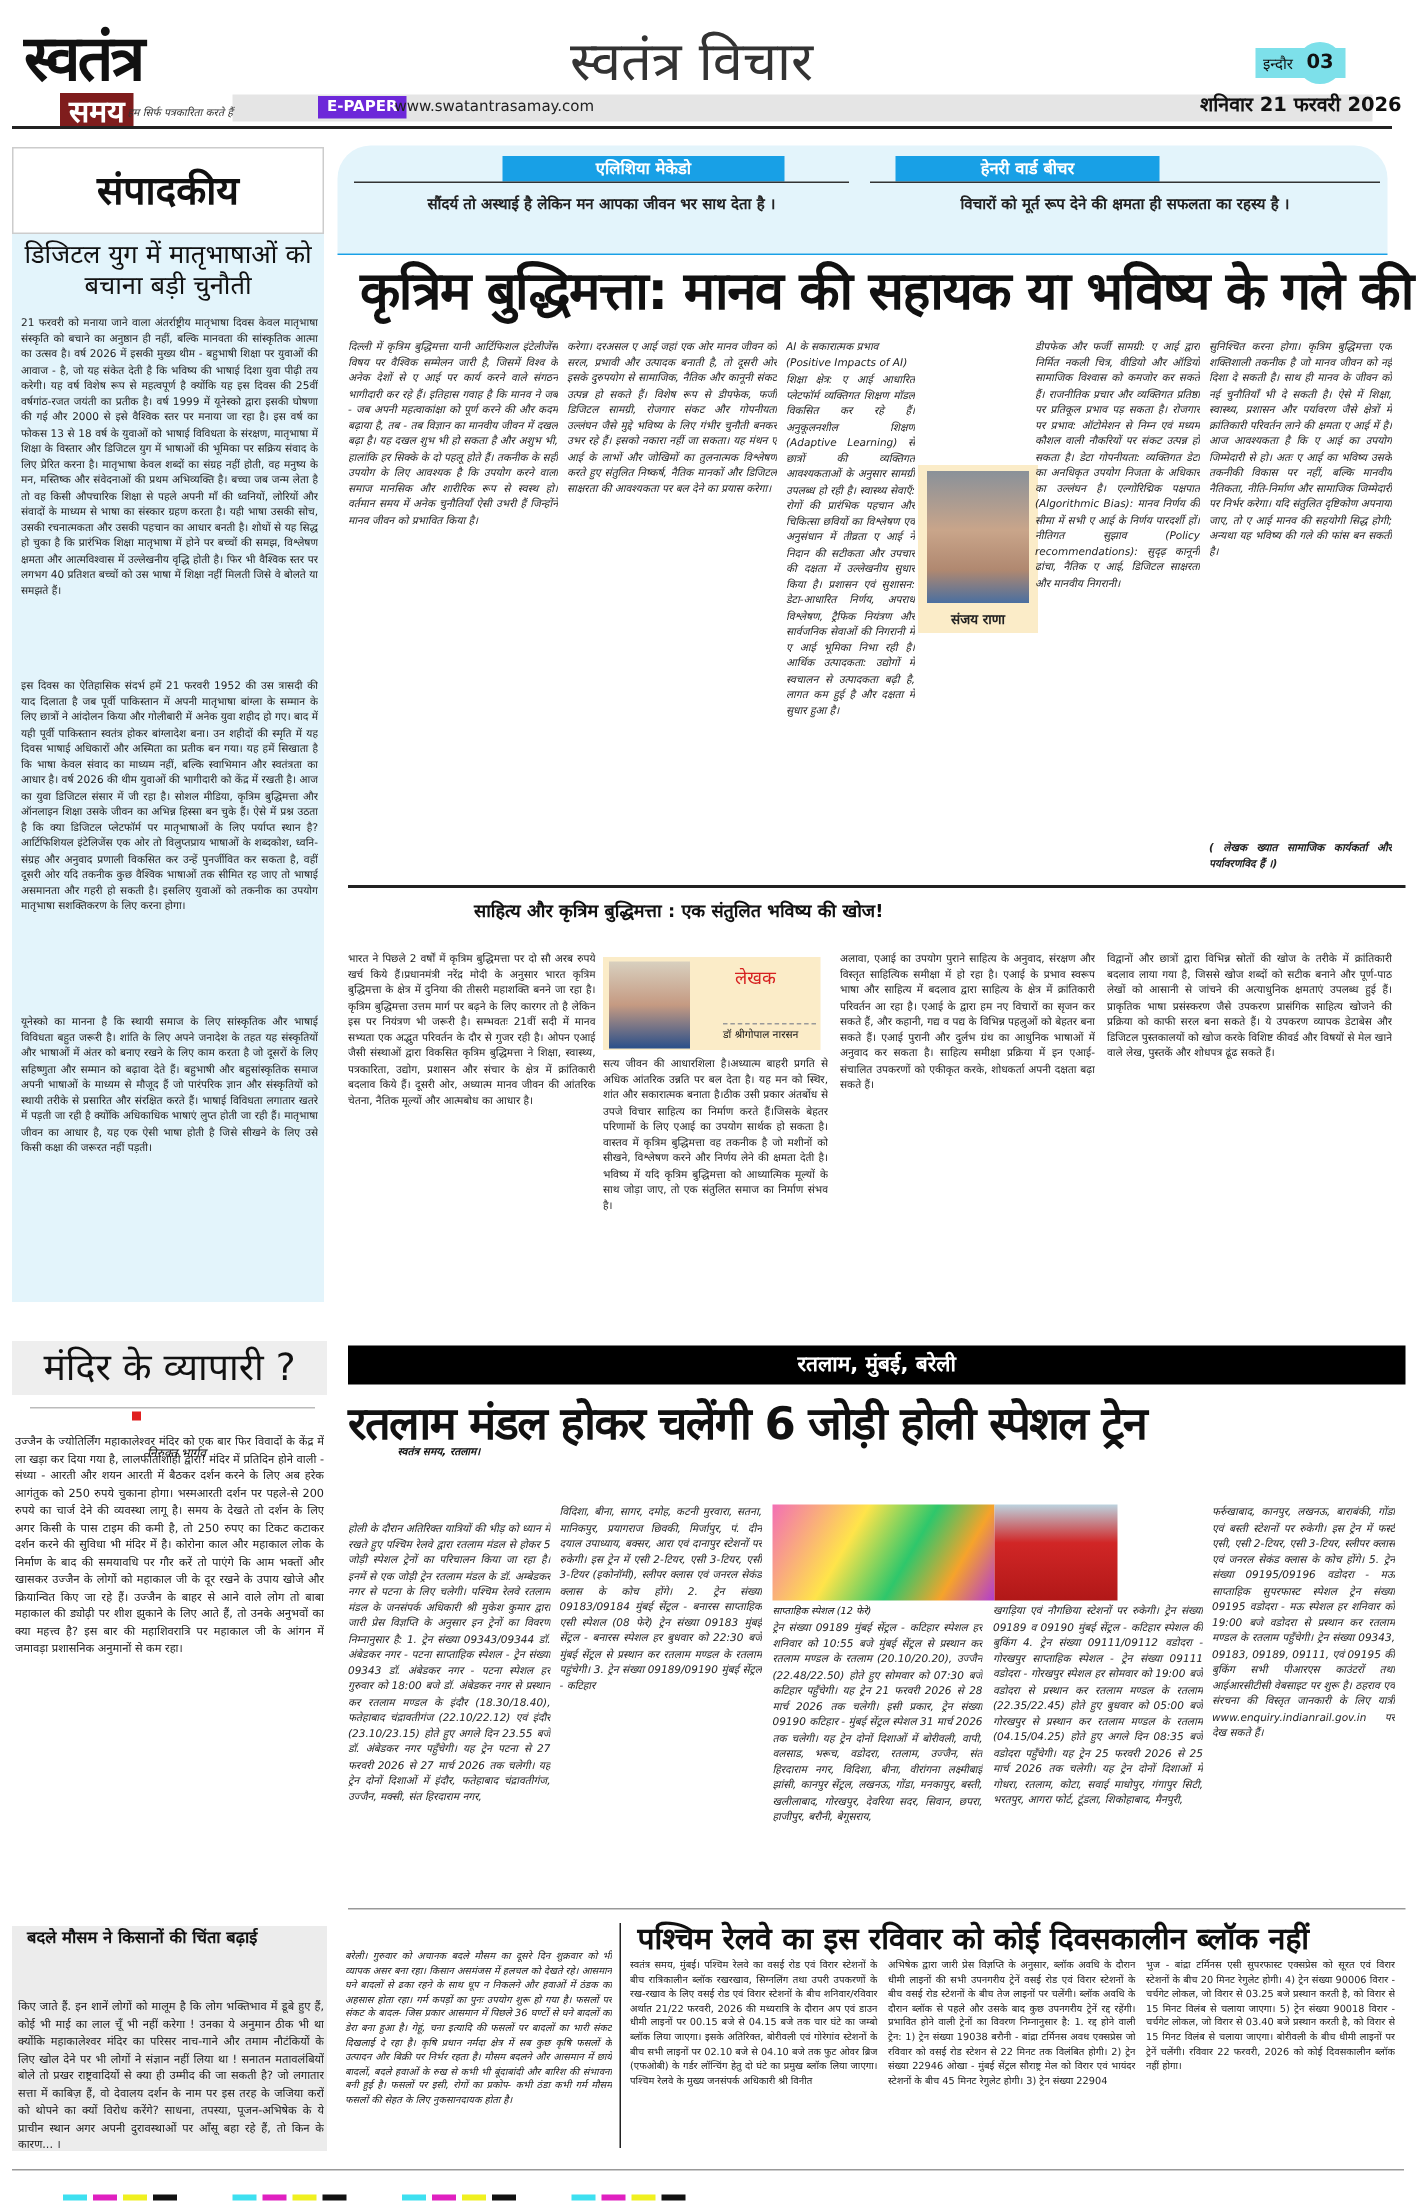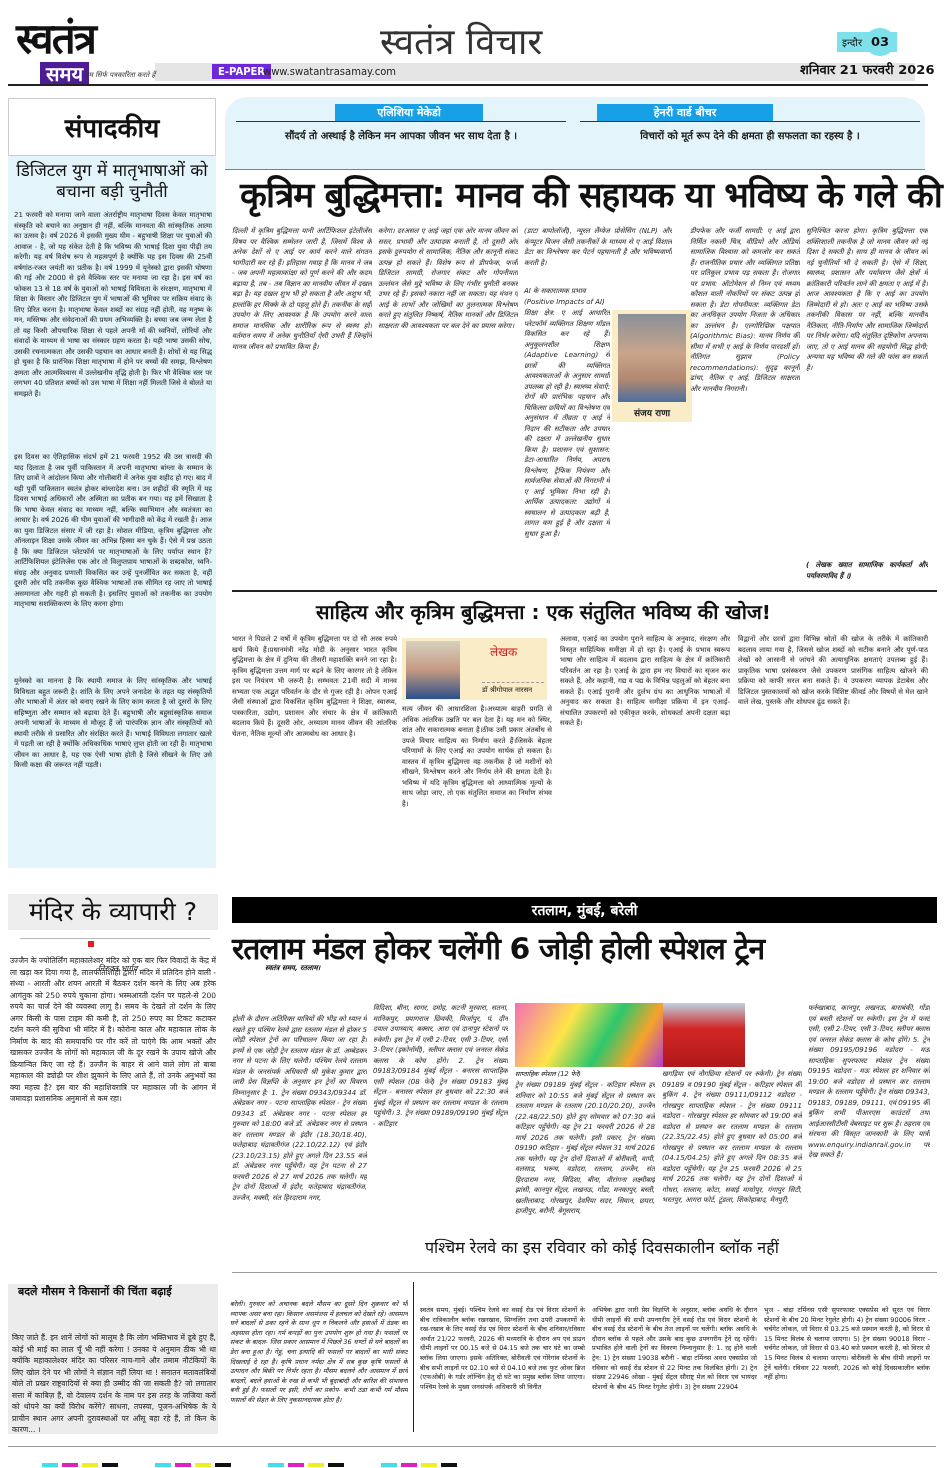--- a/index.html
+++ b/index.html
@@ -1,50 +1,50 @@
 <!DOCTYPE html>
 <html><head>
 <meta charset="utf-8">
 <style>
 *{box-sizing:border-box;margin:0;padding:0}
 body{width:945px;height:1468px;background:#fff;font-family:"DejaVu Sans",sans-serif;color:#111;position:relative;overflow:hidden}
 .abs{position:absolute}
 .txt{font-size:7px;line-height:10.5px;text-align:justify;color:#222;overflow:hidden}
 .ital{font-style:italic}
 .logo1{left:16px;top:18px;font-size:42px;font-weight:900;letter-spacing:-2px;line-height:42px;font-family:"DejaVu Serif",serif}
-.logo2{left:40px;top:62px;background:#4c1d95;color:#fff;font-size:20px;font-weight:900;padding:0 6px;line-height:24px}
+.logo2{left:40px;top:62px;background:#7f1d1d;color:#fff;font-size:20px;font-weight:900;padding:0 6px;line-height:24px}
 .tagline{left:85px;top:70px;font-size:7px;font-style:italic;color:#333}
 .greybar{left:155px;top:63px;width:760px;height:18px;background:#e5e5e5}
 .mainttl{left:380px;top:22px;font-size:36px;color:#333;font-weight:400;line-height:40px}
 .epaper{left:212px;top:64px;background:#6d28d9;color:#fff;font-size:10px;padding:2px 6px;font-weight:bold}
 .url{left:263px;top:66px;font-size:10px;color:#222}
 .city{left:837px;top:32px;background:#7de0ea;width:60px;height:20px;font-size:10px;padding:3px 5px}
 .pgnum{left:865px;top:28px;width:30px;height:28px;border-radius:50%;background:#7de0ea;font-size:13px;font-weight:bold;text-align:center;line-height:28px}
 .date{left:800px;top:60px;font-size:13px;font-weight:bold}
 .hr{background:#222;height:2px}
 .sidebox{background:#e3f4fb}
 .edtitlebox{left:8px;top:98px;width:208px;height:58px;border:1px solid #ccc;background:#fff;text-align:center;font-size:26px;font-weight:900;line-height:58px}
 .edsub{left:8px;top:160px;width:208px;text-align:center;font-size:17px;line-height:21px}
 .quotebox{left:225px;top:97px;width:700px;height:72px;background:#e3f4fb;border-radius:22px 22px 0 0}
 .qtag{background:#18a0e6;color:#fff;font-size:11px;font-weight:bold;text-align:center;height:17px;line-height:17px}
 .qline{background:#333;height:1px}
 .qtext{font-size:10px;font-weight:bold;text-align:center;color:#222}
 .bigh1{left:240px;top:172px;font-size:35px;font-weight:900;letter-spacing:-1px;white-space:nowrap;line-height:46px}
 .photo{background:#7e8a95}
 .caption{font-size:9px;font-weight:bold;text-align:center;color:#222}
-.h2{left:316px;top:598px;font-size:20px;font-weight:900;white-space:nowrap}
+.h2{left:316px;top:598px;font-size:12px;font-weight:900;white-space:nowrap}
 .authorbox{left:402px;top:638px;width:145px;height:62px;background:#fbecc8}
 .blackbar{left:232px;top:897px;width:705px;height:26px;background:#000;color:#fff;text-align:center;font-size:14px;font-weight:bold;line-height:26px}
 .h3{left:232px;top:927px;font-size:30px;font-weight:900;white-space:nowrap;letter-spacing:-1px}
 .holi{left:515px;top:1003px;width:148px;height:64px;background:linear-gradient(120deg,#f36fb4 0%,#ffe44a 35%,#2ec76b 60%,#f6a32b 80%,#b23cd0 100%)}
 .trainimg{left:663px;top:1003px;width:82px;height:64px;background:linear-gradient(180deg,#bcd3df 0%,#d12626 40%,#b11818 100%)}
 .mandirbox{left:8px;top:894px;width:210px;height:36px;background:#eee;font-size:25px;text-align:center;line-height:36px}
 .grey{background:#ececec}
 .h4{left:18px;top:1283px;font-size:11px;font-weight:900;white-space:nowrap}
-.h5{left:425px;top:1236px;font-size:16px;font-weight:normal;white-space:nowrap}
+.h5{left:425px;top:1278px;font-size:20px;font-weight:bold;white-space:nowrap}
 .vline{background:#222;width:1px}
 .reg span{display:inline-block;width:16px;height:4px;margin-right:4px}
 </style>
 </head>
 <body>
 
 <div class="abs logo1">स्वतंत्र</div>
 <div class="abs logo2">समय</div>
 <div class="abs greybar"></div>
 <div class="abs tagline">हम सिर्फ पत्रकारिता करते हैं</div>
@@ -57,33 +57,32 @@
 <div class="abs hr" style="left:8px;top:84px;width:920px"></div>
 
 <div class="abs sidebox" style="left:8px;top:156px;width:208px;height:712px"></div>
 <div class="abs edtitlebox">संपादकीय</div>
 <div class="abs edsub">डिजिटल युग में मातृभाषाओं को बचाना बड़ी चुनौती</div>
 <div class="abs txt" style="left:14px;top:210px;width:198px;height:240px">21 फरवरी को मनाया जाने वाला अंतर्राष्ट्रीय मातृभाषा दिवस केवल मातृभाषा संस्कृति को बचाने का अनुष्ठान ही नहीं, बल्कि मानवता की सांस्कृतिक आत्मा का उत्सव है। वर्ष 2026 में इसकी मुख्य थीम - बहुभाषी शिक्षा पर युवाओं की आवाज - है, जो यह संकेत देती है कि भविष्य की भाषाई दिशा युवा पीढ़ी तय करेगी। यह वर्ष विशेष रूप से महत्वपूर्ण है क्योंकि यह इस दिवस की 25वीं वर्षगांठ-रजत जयंती का प्रतीक है। वर्ष 1999 में यूनेस्को द्वारा इसकी घोषणा की गई और 2000 से इसे वैश्विक स्तर पर मनाया जा रहा है। इस वर्ष का फोकस 13 से 18 वर्ष के युवाओं को भाषाई विविधता के संरक्षण, मातृभाषा में शिक्षा के विस्तार और डिजिटल युग में भाषाओं की भूमिका पर सक्रिय संवाद के लिए प्रेरित करना है। मातृभाषा केवल शब्दों का संग्रह नहीं होती, वह मनुष्य के मन, मस्तिष्क और संवेदनाओं की प्रथम अभिव्यक्ति है। बच्चा जब जन्म लेता है तो वह किसी औपचारिक शिक्षा से पहले अपनी माँ की ध्वनियों, लोरियों और संवादों के माध्यम से भाषा का संस्कार ग्रहण करता है। यही भाषा उसकी सोच, उसकी रचनात्मकता और उसकी पहचान का आधार बनती है। शोधों से यह सिद्ध हो चुका है कि प्रारंभिक शिक्षा मातृभाषा में होने पर बच्चों की समझ, विश्लेषण क्षमता और आत्मविश्वास में उल्लेखनीय वृद्धि होती है। फिर भी वैश्विक स्तर पर लगभग 40 प्रतिशत बच्चों को उस भाषा में शिक्षा नहीं मिलती जिसे वे बोलते या समझते हैं।</div>
 <div class="abs txt" style="left:14px;top:452px;width:198px;height:222px">इस दिवस का ऐतिहासिक संदर्भ हमें 21 फरवरी 1952 की उस त्रासदी की याद दिलाता है जब पूर्वी पाकिस्तान में अपनी मातृभाषा बांग्ला के सम्मान के लिए छात्रों ने आंदोलन किया और गोलीबारी में अनेक युवा शहीद हो गए। बाद में यही पूर्वी पाकिस्तान स्वतंत्र होकर बांग्लादेश बना। उन शहीदों की स्मृति में यह दिवस भाषाई अधिकारों और अस्मिता का प्रतीक बन गया। यह हमें सिखाता है कि भाषा केवल संवाद का माध्यम नहीं, बल्कि स्वाभिमान और स्वतंत्रता का आधार है। वर्ष 2026 की थीम युवाओं की भागीदारी को केंद्र में रखती है। आज का युवा डिजिटल संसार में जी रहा है। सोशल मीडिया, कृत्रिम बुद्धिमत्ता और ऑनलाइन शिक्षा उसके जीवन का अभिन्न हिस्सा बन चुके हैं। ऐसे में प्रश्न उठता है कि क्या डिजिटल प्लेटफॉर्म पर मातृभाषाओं के लिए पर्याप्त स्थान है? आर्टिफिशियल इंटेलिजेंस एक ओर तो विलुप्तप्राय भाषाओं के शब्दकोश, ध्वनि-संग्रह और अनुवाद प्रणाली विकसित कर उन्हें पुनर्जीवित कर सकता है, वहीं दूसरी ओर यदि तकनीक कुछ वैश्विक भाषाओं तक सीमित रह जाए तो भाषाई असमानता और गहरी हो सकती है। इसलिए युवाओं को तकनीक का उपयोग मातृभाषा सशक्तिकरण के लिए करना होगा।</div>
 <div class="abs txt" style="left:14px;top:676px;width:198px;height:186px">यूनेस्को का मानना है कि स्थायी समाज के लिए सांस्कृतिक और भाषाई विविधता बहुत जरूरी है। शांति के लिए अपने जनादेश के तहत यह संस्कृतियों और भाषाओं में अंतर को बनाए रखने के लिए काम करता है जो दूसरों के लिए सहिष्णुता और सम्मान को बढ़ावा देते हैं। बहुभाषी और बहुसांस्कृतिक समाज अपनी भाषाओं के माध्यम से मौजूद हैं जो पारंपरिक ज्ञान और संस्कृतियों को स्थायी तरीके से प्रसारित और संरक्षित करते हैं। भाषाई विविधता लगातार खतरे में पड़ती जा रही है क्योंकि अधिकाधिक भाषाएं लुप्त होती जा रही हैं। मातृभाषा जीवन का आधार है, यह एक ऐसी भाषा होती है जिसे सीखने के लिए उसे किसी कक्षा की जरूरत नहीं पड़ती।</div>
 
 <div class="abs quotebox"></div>
-<div class="abs qtag" style="left:335px;top:104px;width:148px">एलिशिया मेकेडो</div>
+<div class="abs qtag" style="left:335px;top:104px;width:188px">एलिशिया मेकेडो</div>
 <div class="abs qline" style="left:236px;top:121px;width:330px"></div>
 <div class="abs qtext" style="left:236px;top:128px;width:330px">सौंदर्य तो अस्थाई है लेकिन मन आपका जीवन भर साथ देता है ।</div>
 <div class="abs qtag" style="left:597px;top:104px;width:176px">हेनरी वार्ड बीचर</div>
 <div class="abs qline" style="left:580px;top:121px;width:340px"></div>
 <div class="abs qtext" style="left:580px;top:128px;width:340px">विचारों को मूर्त रूप देने की क्षमता ही सफलता का रहस्य है ।</div>
 <div class="abs" style="left:225px;top:169px;width:700px;height:1px;background:#18a0e6"></div>
 
 <div class="abs bigh1">कृत्रिम बुद्धिमत्ता: मानव की सहायक या भविष्य के गले की फांस</div>
 <div class="abs txt ital" style="left:232px;top:226px;width:140px;height:360px">दिल्ली में कृत्रिम बुद्धिमत्ता यानी आर्टिफिशल इंटेलीजेंस विषय पर वैश्विक सम्मेलन जारी है, जिसमें विश्व के अनेक देशों से ए आई पर कार्य करने वाले संगठन भागीदारी कर रहे हैं। इतिहास गवाह है कि मानव ने जब - जब अपनी महत्वाकांक्षा को पूर्ण करने की और कदम बढ़ाया है, तब - तब विज्ञान का मानवीय जीवन में दखल बढ़ा है। यह दखल शुभ भी हो सकता है और अशुभ भी, हालांकि हर सिक्के के दो पहलू होते हैं। तकनीक के सही उपयोग के लिए आवश्यक है कि उपयोग करने वाला समाज मानसिक और शारीरिक रूप से स्वस्थ हो। वर्तमान समय में अनेक चुनौतियाँ ऐसी उभरी हैं जिन्होंने मानव जीवन को प्रभावित किया है।</div>
 <div class="abs txt ital" style="left:378px;top:226px;width:140px;height:360px">करेगा। दरअसल ए आई जहां एक ओर मानव जीवन को सरल, प्रभावी और उत्पादक बनाती है, तो दूसरी ओर इसके दुरुपयोग से सामाजिक, नैतिक और कानूनी संकट उत्पन्न हो सकते हैं। विशेष रूप से डीपफेक, फर्जी डिजिटल सामग्री, रोजगार संकट और गोपनीयता उल्लंघन जैसे मुद्दे भविष्य के लिए गंभीर चुनौती बनकर उभर रहे हैं। इसको नकारा नहीं जा सकता। यह मंथन ए आई के लाभों और जोखिमों का तुलनात्मक विश्लेषण करते हुए संतुलित निष्कर्ष, नैतिक मानकों और डिजिटल साक्षरता की आवश्यकता पर बल देने का प्रयास करेगा।</div>
 <div class="abs" style="left:524px;top:226px;width:148px;height:360px">
-  <div class="txt ital" style="height:60px">(डाटा बायोलॉजी), न्यूरल लैंग्वेज प्रोसेसिंग (NLP) और कंप्यूटर विजन जैसी तकनीकों के माध्यम से ए आई विशाल डेटा का विश्लेषण कर पैटर्न पहचानती है और भविष्यवाणी करती है।</div>
   <div class="txt ital" style="height:11px">AI के सकारात्मक प्रभाव</div>
   <div class="txt ital" style="height:11px">(Positive Impacts of AI)</div>
   <div class="txt ital" style="width:86px;height:260px">शिक्षा क्षेत्र: ए आई आधारित प्लेटफॉर्म व्यक्तिगत शिक्षण मॉडल विकसित कर रहे हैं। अनुकूलनशील शिक्षण (Adaptive Learning) से छात्रों की व्यक्तिगत आवश्यकताओं के अनुसार सामग्री उपलब्ध हो रही है। स्वास्थ्य सेवाएँ: रोगों की प्रारंभिक पहचान और चिकित्सा छवियों का विश्लेषण एवं अनुसंधान में तीव्रता ए आई ने निदान की सटीकता और उपचार की दक्षता में उल्लेखनीय सुधार किया है। प्रशासन एवं सुशासन: डेटा-आधारित निर्णय, अपराध विश्लेषण, ट्रैफिक नियंत्रण और सार्वजनिक सेवाओं की निगरानी में ए आई भूमिका निभा रही है। आर्थिक उत्पादकता: उद्योगों में स्वचालन से उत्पादकता बढ़ी है, लागत कम हुई है और दक्षता में सुधार हुआ है।</div>
 </div>
 <div class="abs" style="left:612px;top:310px;width:80px;height:112px;background:#fbecc8"></div>
 <div class="abs photo" style="left:618px;top:314px;width:68px;height:88px;background:linear-gradient(180deg,#8a9199 0%,#c9a58a 45%,#b08870 75%,#4a6fa0 100%)"></div>
 <div class="abs caption" style="left:612px;top:406px;width:80px">संजय राणा</div>
 <div class="abs txt ital" style="left:690px;top:226px;width:110px;height:360px">डीपफेक और फर्जी सामग्री: ए आई द्वारा निर्मित नकली चित्र, वीडियो और ऑडियो सामाजिक विश्वास को कमजोर कर सकते हैं। राजनीतिक प्रचार और व्यक्तिगत प्रतिष्ठा पर प्रतिकूल प्रभाव पड़ सकता है। रोजगार पर प्रभाव: ऑटोमेशन से निम्न एवं मध्यम कौशल वाली नौकरियों पर संकट उत्पन्न हो सकता है। डेटा गोपनीयता: व्यक्तिगत डेटा का अनधिकृत उपयोग निजता के अधिकार का उल्लंघन है। एल्गोरिद्मिक पक्षपात (Algorithmic Bias): मानव निर्णय की सीमा में सभी ए आई के निर्णय पारदर्शी हों। नीतिगत सुझाव (Policy recommendations): सुदृढ़ कानूनी ढांचा, नैतिक ए आई, डिजिटल साक्षरता और मानवीय निगरानी।</div>
 <div class="abs txt ital" style="left:806px;top:226px;width:122px;height:330px">सुनिश्चित करना होगा। कृत्रिम बुद्धिमत्ता एक शक्तिशाली तकनीक है जो मानव जीवन को नई दिशा दे सकती है। साथ ही मानव के जीवन को नई चुनौतियाँ भी दे सकती है। ऐसे में शिक्षा, स्वास्थ्य, प्रशासन और पर्यावरण जैसे क्षेत्रों में क्रांतिकारी परिवर्तन लाने की क्षमता ए आई में है। आज आवश्यकता है कि ए आई का उपयोग जिम्मेदारी से हो। अतः ए आई का भविष्य उसके तकनीकी विकास पर नहीं, बल्कि मानवीय नैतिकता, नीति-निर्माण और सामाजिक जिम्मेदारी पर निर्भर करेगा। यदि संतुलित दृष्टिकोण अपनाया जाए, तो ए आई मानव की सहयोगी सिद्ध होगी; अन्यथा यह भविष्य की गले की फांस बन सकती है।</div>
 <div class="abs txt ital" style="left:806px;top:560px;width:122px;height:24px;font-weight:bold">( लेखक ख्यात सामाजिक कार्यकर्ता और पर्यावरणविद हैं ।)</div>

